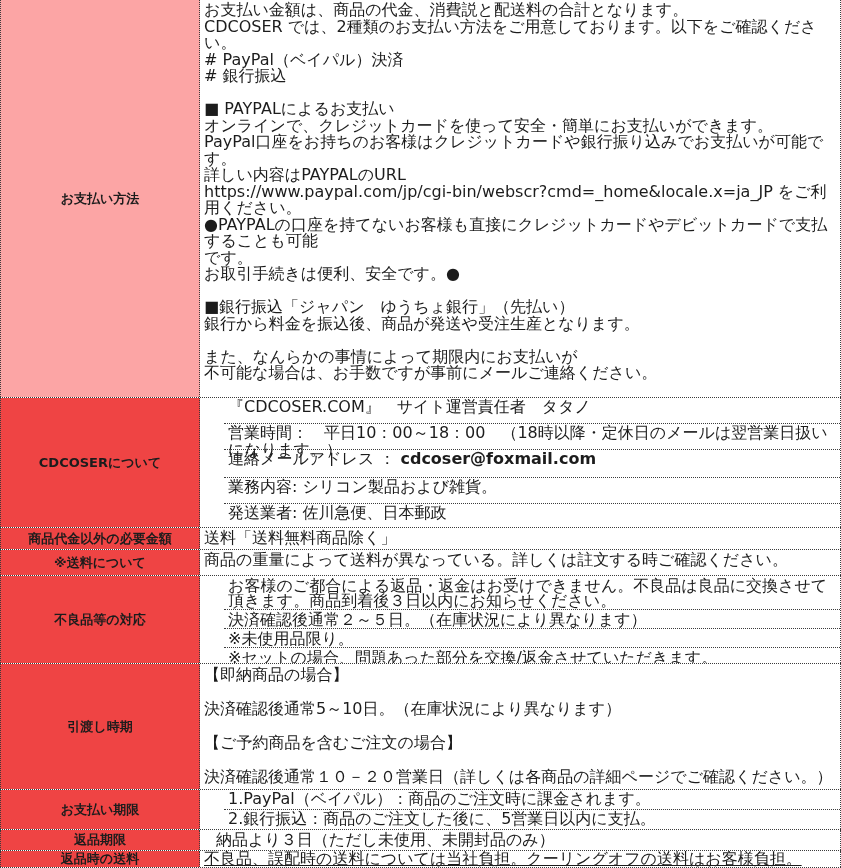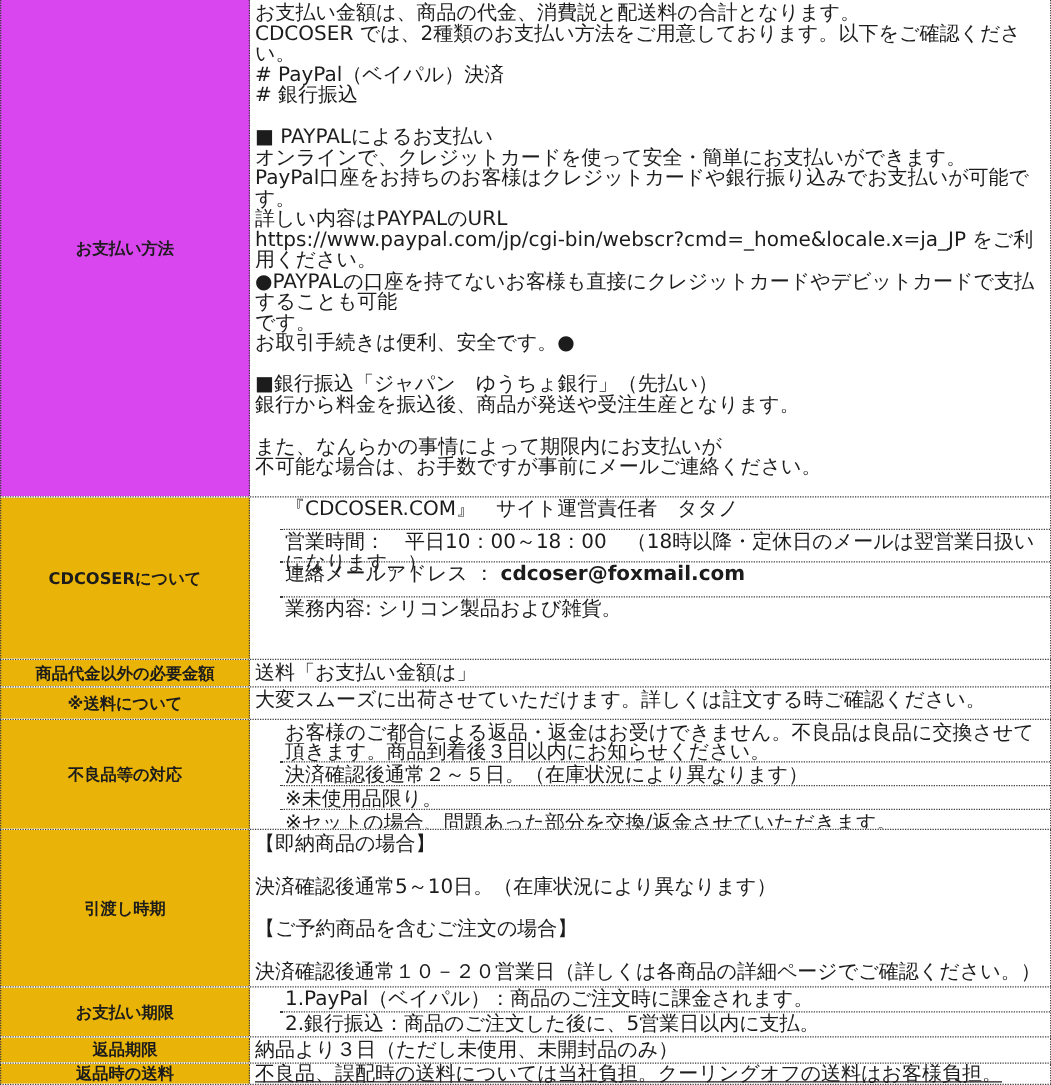--- a/index.html
+++ b/index.html
@@ -14,30 +14,30 @@
     display: flex;
     align-items: stretch;
     border-bottom: 1px dotted #3c3c3c;
     overflow: hidden;
   }
   .hdr {
     flex: 0 0 200px;
     width: 200px;
     border-left: 1px dotted #3c3c3c;
     border-right: 1px dotted #3c3c3c;
-    background: #eab308;
+    background: #ef4444;
     display: flex;
     align-items: center;
     justify-content: center;
     text-align: center;
     font-weight: bold;
     font-size: 13px;
     padding: 2px;
   }
-  .row-payment .hdr { background: #d946ef; text-align: center; }
+  .row-payment .hdr { background: #fca5a5; text-align: center; }
   .cell {
     flex: 1 1 auto;
     min-width: 0;
     font-size: 16px;
     line-height: 16.5px;
     padding: 2px 4px 0 4px;
     border-right: 1px dotted #3c3c3c;
     overflow: hidden;
   }
   .pre { white-space: pre-line; }
@@ -58,21 +58,21 @@
   .row-about .subrow.sub-carrier { height: 23px; }
   .row-extrafees { height: 22px; }
   .row-shippingnote { height: 26px; justify-content: flex-end; }
   .row-defective { height: 88px; }
   .row-defective .subrow { display: block; line-height: 15px; padding: 2px 4px 1px 4px; }
   .row-delivery { height: 126px; }
   .row-delivery .cell { line-height: 17px; }
   .row-deadline { height: 40px; }
   .row-deadline .subrow { height: 20px; line-height: 15px; }
   .row-returndeadline { height: 21px; }
-  .row-returndeadline .cell { line-height: 16px; }
+  .row-returndeadline .cell { line-height: 16px; margin-left: 12px; }
   .row-returnshipping { height: 17px; }
   .row-returnshipping .cell { line-height: 14px; padding-top: 1px; text-decoration: underline; }
   .email { font-weight: bold; }
 </style>
 </head>
 <body>
 
 <div class="shop-table">
 
   <div class="row row-payment">
@@ -115,35 +115,38 @@
       </div>
       <div class="subrow">
         <span>営業時間：　平日10：00～18：00　（18時以降・定休日のメールは翌営業日扱いになります。）</span>
       </div>
       <div class="subrow sub-email">
         <span>連絡メールアドレス ：</span>&nbsp;<span class="email">cdcoser@foxmail.com</span>
       </div>
       <div class="subrow">
         <span>業務内容: シリコン製品および雑貨。</span>
       </div>
+      <div class="subrow sub-carrier">
+        <span>発送業者: 佐川急便、日本郵政</span>
+      </div>
     </div>
   </div>
 
   <div class="row row-extrafees">
     <div class="hdr">
       <span>商品代金以外の必要金額</span>
     </div>
-    <div class="cell">送料「お支払い金額は」</div>
+    <div class="cell">送料「送料無料商品除く」</div>
   </div>
 
   <div class="row row-shippingnote">
     <div class="hdr">
       <span>※送料について</span>
     </div>
-    <div class="cell">大変スムーズに出荷させていただけます。詳しくは註文する時ご確認ください。</div>
+    <div class="cell">商品の重量によって送料が異なっている。詳しくは註文する時ご確認ください。</div>
   </div>
 
   <div class="row row-defective">
     <div class="hdr">
       <span>不良品等の対応</span>
     </div>
     <div class="cell stack">
       <div class="subrow">お客様のご都合による返品・返金はお受けできません。不良品は良品に交換させて頂きます。商品到着後３日以内にお知らせください。</div>
       <div class="subrow">決済確認後通常２～５日。（在庫状況により異なります）</div>
       <div class="subrow">※未使用品限り。</div>

